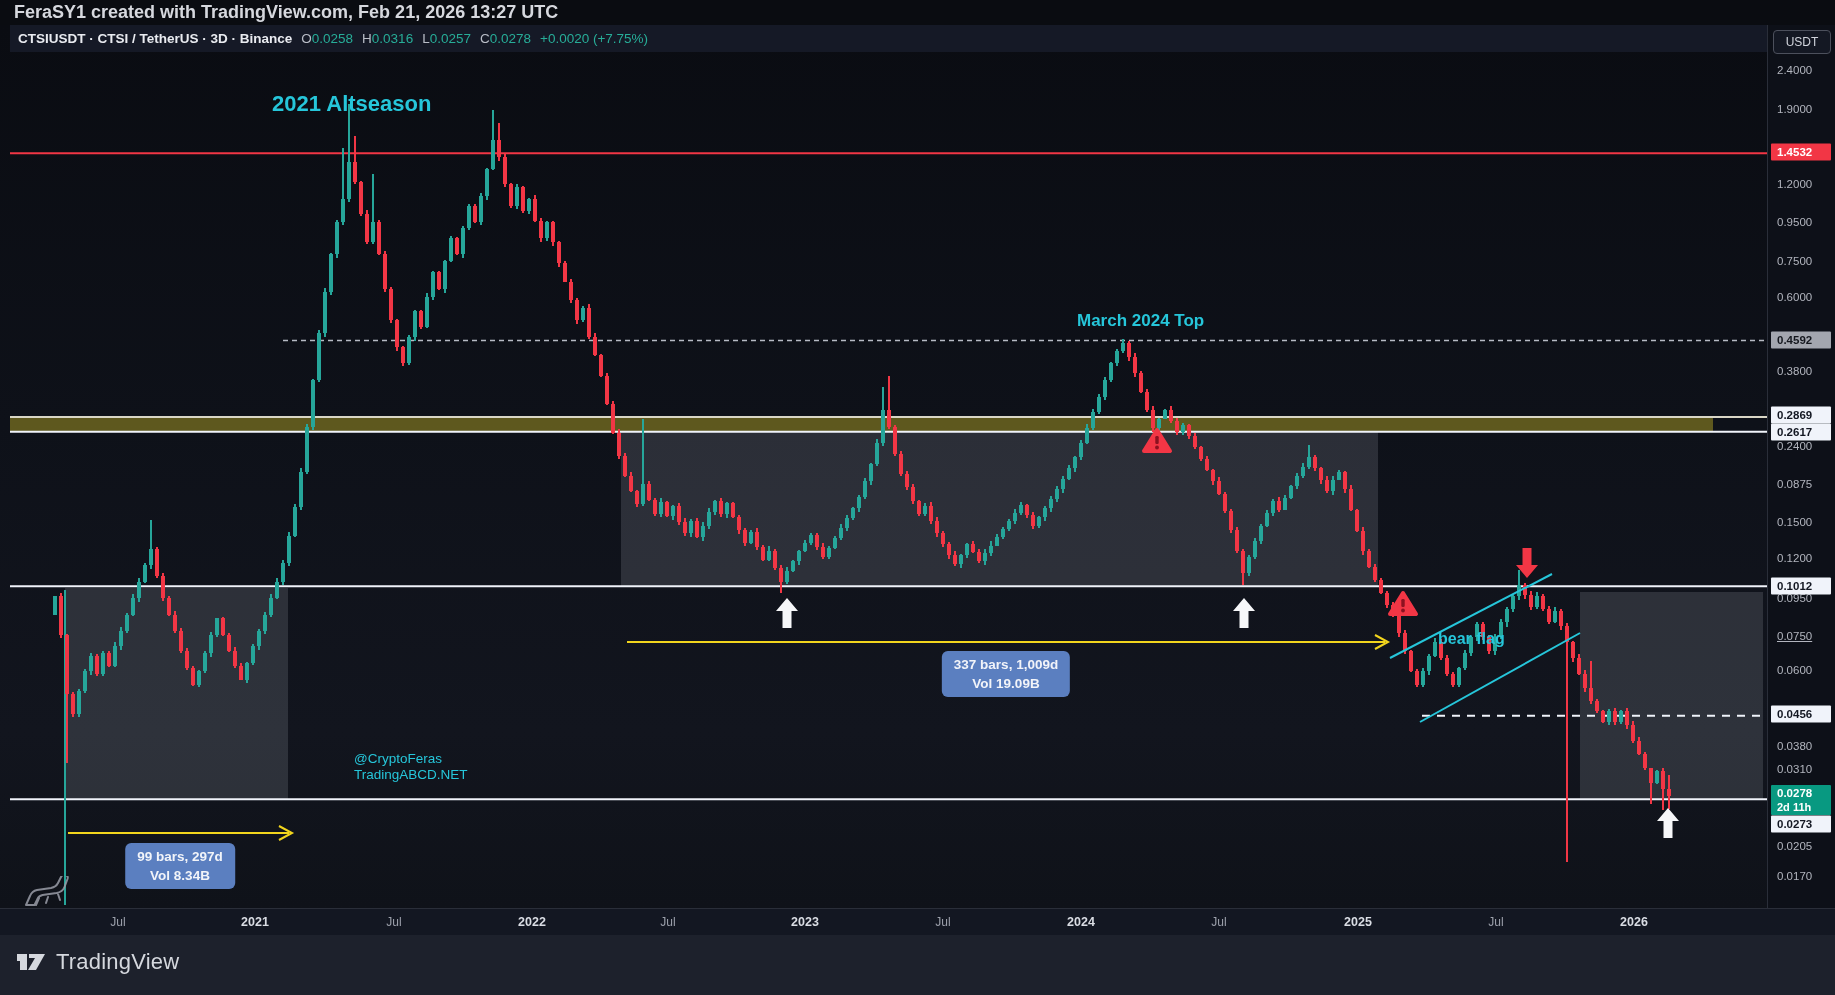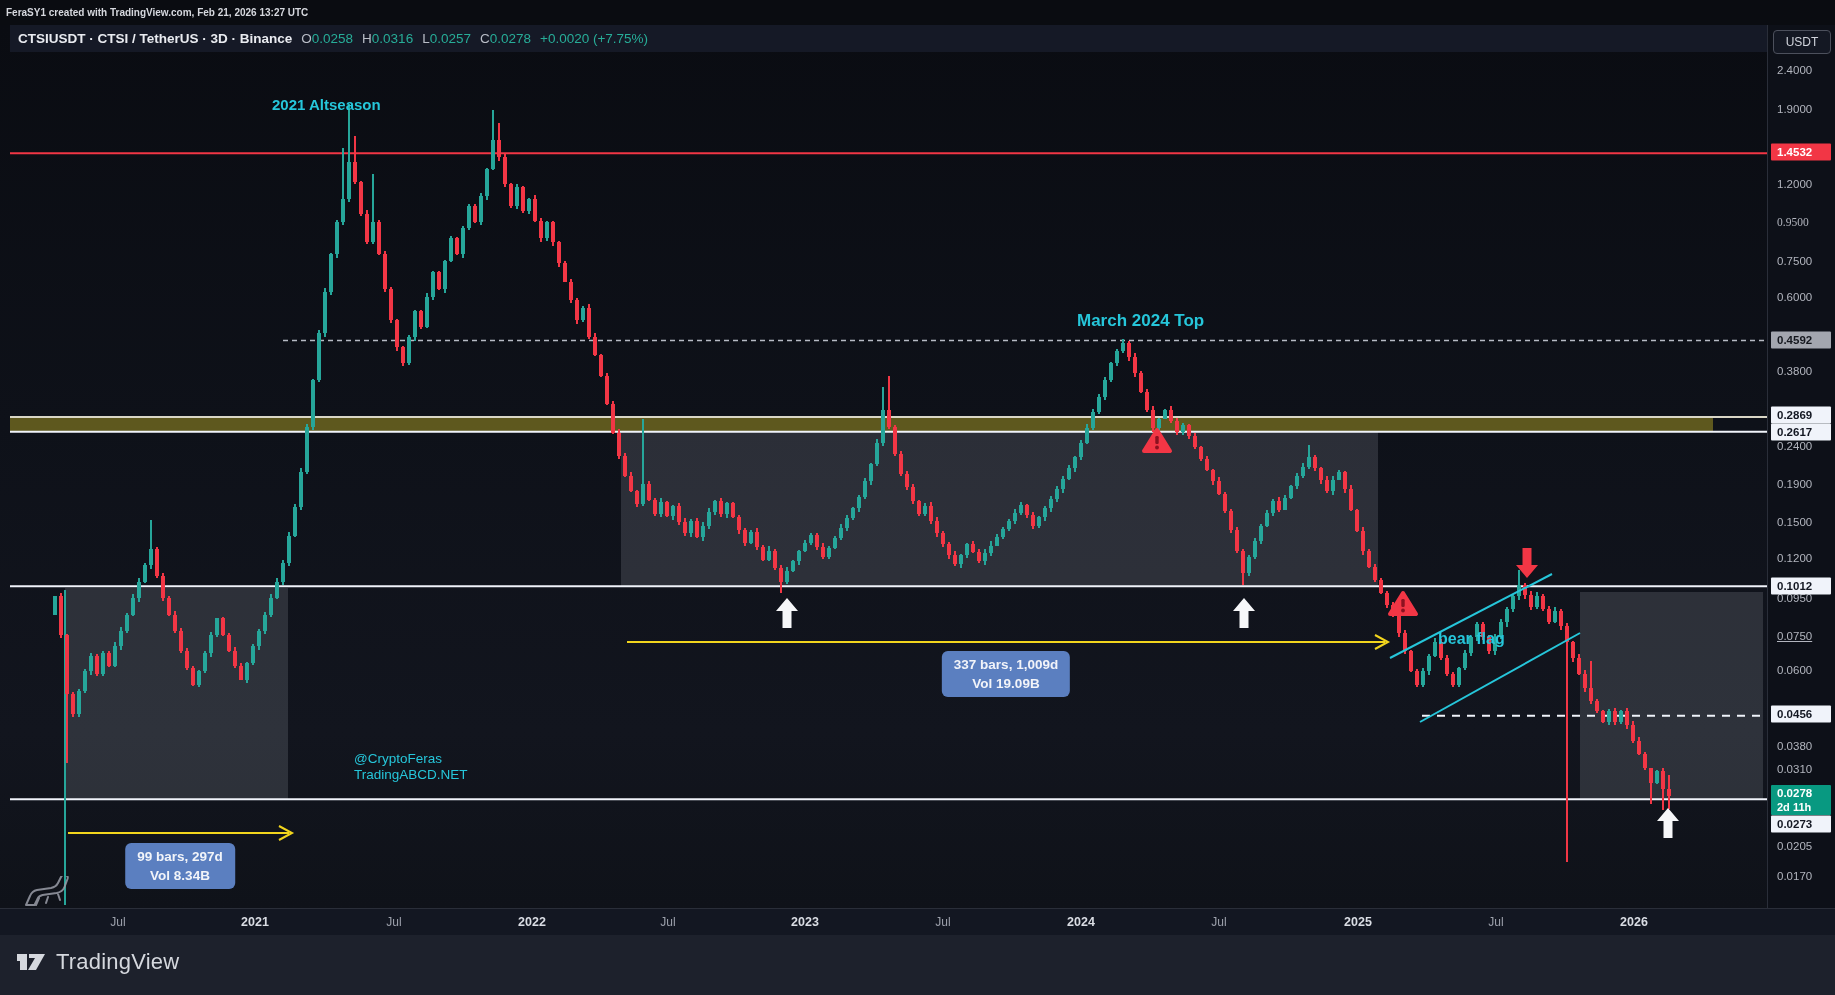--- a/index.html
+++ b/index.html
@@ -1,20 +1,20 @@
 <!DOCTYPE html>
 <html><head>
 <meta charset="utf-8">
 <style>
   html,body{margin:0;padding:0;background:#06080d;}
   #page{position:relative;width:1835px;height:995px;overflow:hidden;background:#0d1018;
         font-family:"Liberation Sans",sans-serif;-webkit-font-smoothing:antialiased;}
   
   #attribution-bar{position:absolute;left:0;top:0;width:100%;height:25px;background:#0a0c11;
-        color:#d6d8de;font-size:10px;font-weight:600;line-height:25px;padding-left:6px;box-sizing:border-box;}
+        color:#d6d8de;font-size:18px;font-weight:600;line-height:25px;padding-left:14px;box-sizing:border-box;}
   
   #header-row{position:absolute;left:10px;top:25px;right:0;height:27px;background:#151926;
         color:#e6e8ee;font-size:13.5px;line-height:27px;padding-left:8px;box-sizing:border-box;white-space:nowrap;}
   #header-row .sym{font-weight:600;color:#e9ebf0;}
   #header-row .ohlc-letter{color:#b9bdc7;margin-left:9px;}
   #header-row .ohlc-value{color:#27ad98;}
   #header-row .change{color:#27ad98;margin-left:9px;}
   
   #chart-svg{position:absolute;left:0;top:0;width:1835px;height:908px;}
   
@@ -641,21 +641,21 @@
           <circle cx="1403" cy="610.5" r="1.9" fill="#8c1220"></circle>
         </g>
       </g>
     </svg>
 
   <div id="header-row">
     <span class="sym">CTSIUSDT · CTSI / TetherUS · 3D · Binance</span><span id="ohlc-wrap"><span class="ohlc-letter">O</span><span class="ohlc-value">0.0258</span><span class="ohlc-letter">H</span><span class="ohlc-value">0.0316</span><span class="ohlc-letter">L</span><span class="ohlc-value">0.0257</span><span class="ohlc-letter">C</span><span class="ohlc-value">0.0278</span></span><span class="change">+0.0020 (+7.75%)</span>
   </div>
 
   <div id="anno-wrap">
-      <div class="anno bold" style="left: 272px; top: 104px; font-size: 15px;">2021 Altseason</div>
+      <div class="anno bold" style="left: 272px; top: 104px; font-size: 22px;">2021 Altseason</div>
       <div class="anno bold" style="left: 1077px; top: 321px; font-size: 17px;">March 2024 Top</div>
       <div class="anno bold" style="left: 1438px; top: 639px; font-size: 16px;">bear flag</div>
       <div class="anno" style="left: 354px; top: 758px; font-size: 13.5px;">@CryptoFeras</div>
       <div class="anno" style="left: 354px; top: 774px; font-size: 13.5px;">TradingABCD.NET</div>
     </div>
   <div id="measure-wrap">
       <div class="measure-label" style="left: 1006px; top: 674px;">
         <div>337 bars, 1,009d</div>
         <div>Vol 19.09B</div>
       </div>
@@ -668,26 +668,26 @@
   <svg id="dino" width="66" height="32" viewBox="0 0 66 32">
     <path d="M4 29 l4-9 q2-5 7-6 l14-2 q5-1 7-5 l3-6 q1.5-3 4.5-2 q3 1 2 4 l-3 8 q-2 5-8 6 l-14 2 q-4 1-5 4 l-3 6 z M14 29 l3-7 M24 27 l2-6 M36 18 l2 6" fill="none" stroke="#9a9da8" stroke-width="2" stroke-linejoin="round" stroke-linecap="round"></path>
   </svg>
 
   <div id="price-axis">
     <div id="currency-btn">USDT</div>
     <div id="p-ticks">
         <div class="p-tick" style="top: 45px;">2.4000</div>
         <div class="p-tick" style="top: 84px;">1.9000</div>
         <div class="p-tick" style="top: 159px;">1.2000</div>
-        <div class="p-tick" style="top: 197px; font-family: Liberation Serif, serif;">0.9500</div>
+        <div class="p-tick" style="top: 197px;">0.9500</div>
         <div class="p-tick" style="top: 236px;">0.7500</div>
         <div class="p-tick" style="top: 272px; text-align: right;">0.6000</div>
         <div class="p-tick" style="top: 346px;">0.3800</div>
         <div class="p-tick" style="top: 421px;">0.2400</div>
-        <div class="p-tick" style="top: 459px;">0.1900</div>
+        <div class="p-tick" style="top: 459px;">0.0875</div>
         <div class="p-tick" style="top: 497px;">0.1500</div>
         <div class="p-tick" style="top: 533px;">0.1200</div>
         <div class="p-tick" style="top: 573px;">0.0950</div>
         <div class="p-tick" style="top: 611px; text-decoration: underline;">0.0750</div>
         <div class="p-tick" style="top: 645px;">0.0600</div>
         <div class="p-tick" style="top: 721px;">0.0380</div>
         <div class="p-tick" style="top: 744px;">0.0310</div>
         <div class="p-tick" style="top: 821px;">0.0205</div>
         <div class="p-tick" style="top: 851px;">0.0170</div>
         <div class="p-label" style="top: 127px; background: rgb(242, 54, 69); color: rgb(255, 255, 255);">1.4532</div>

